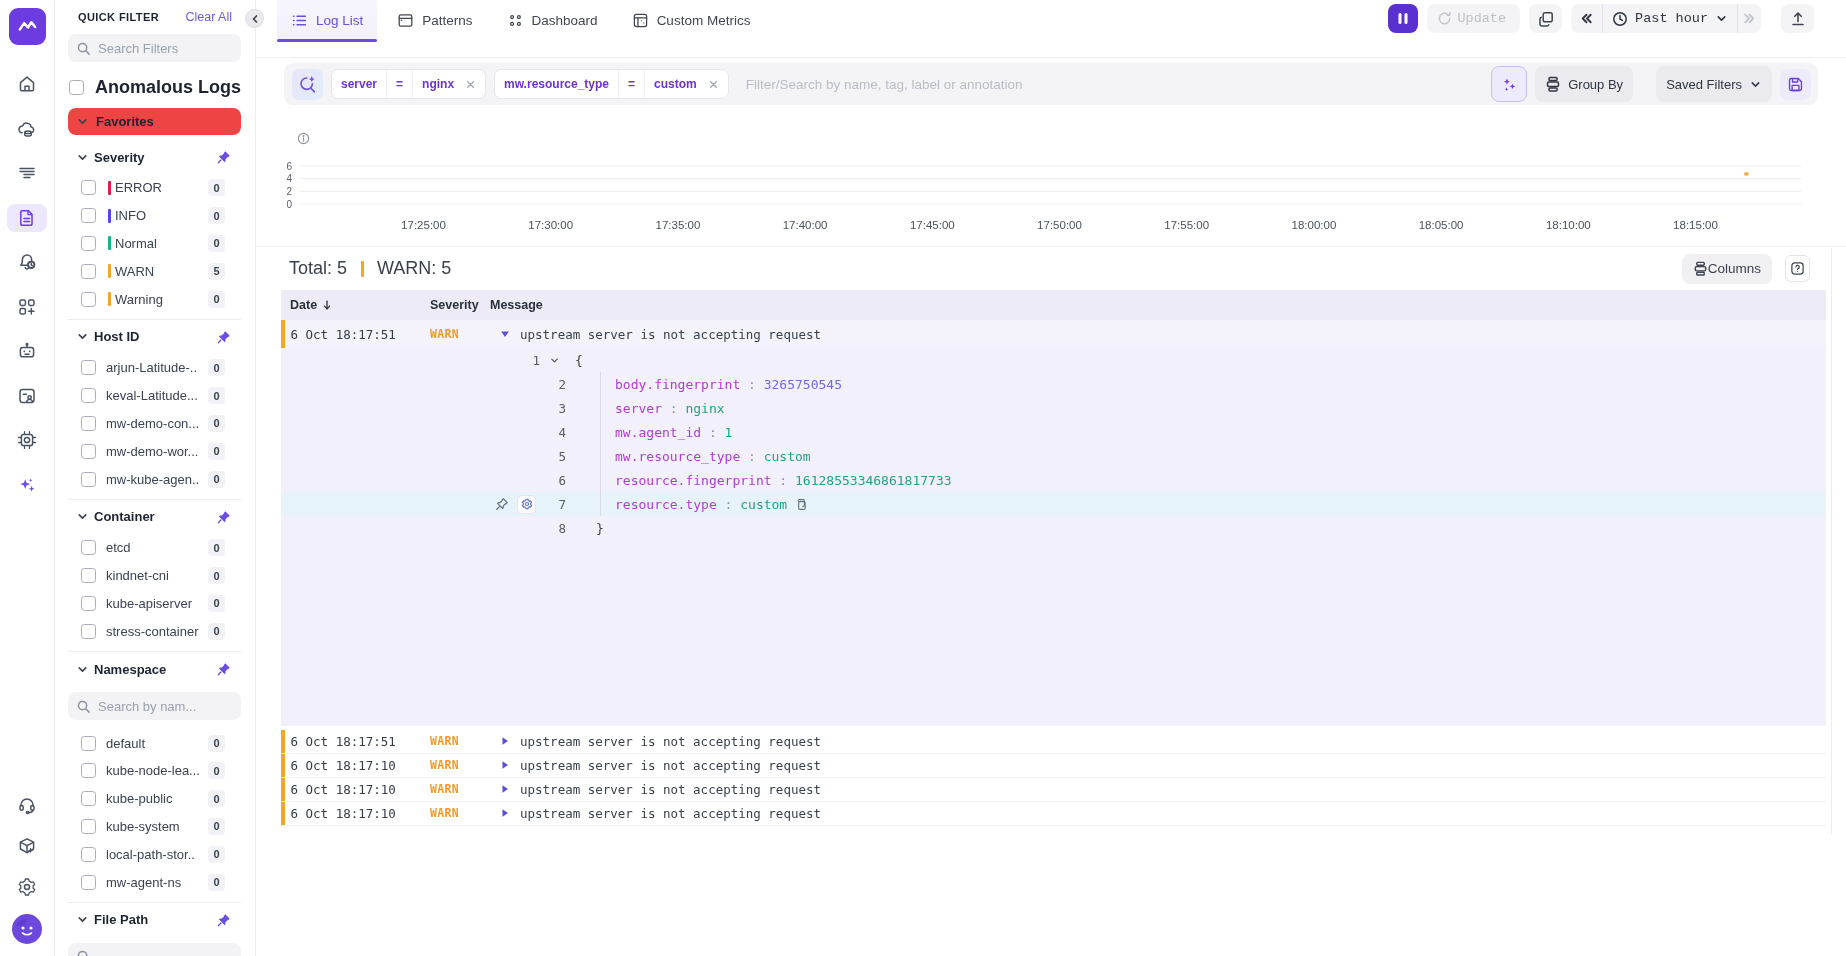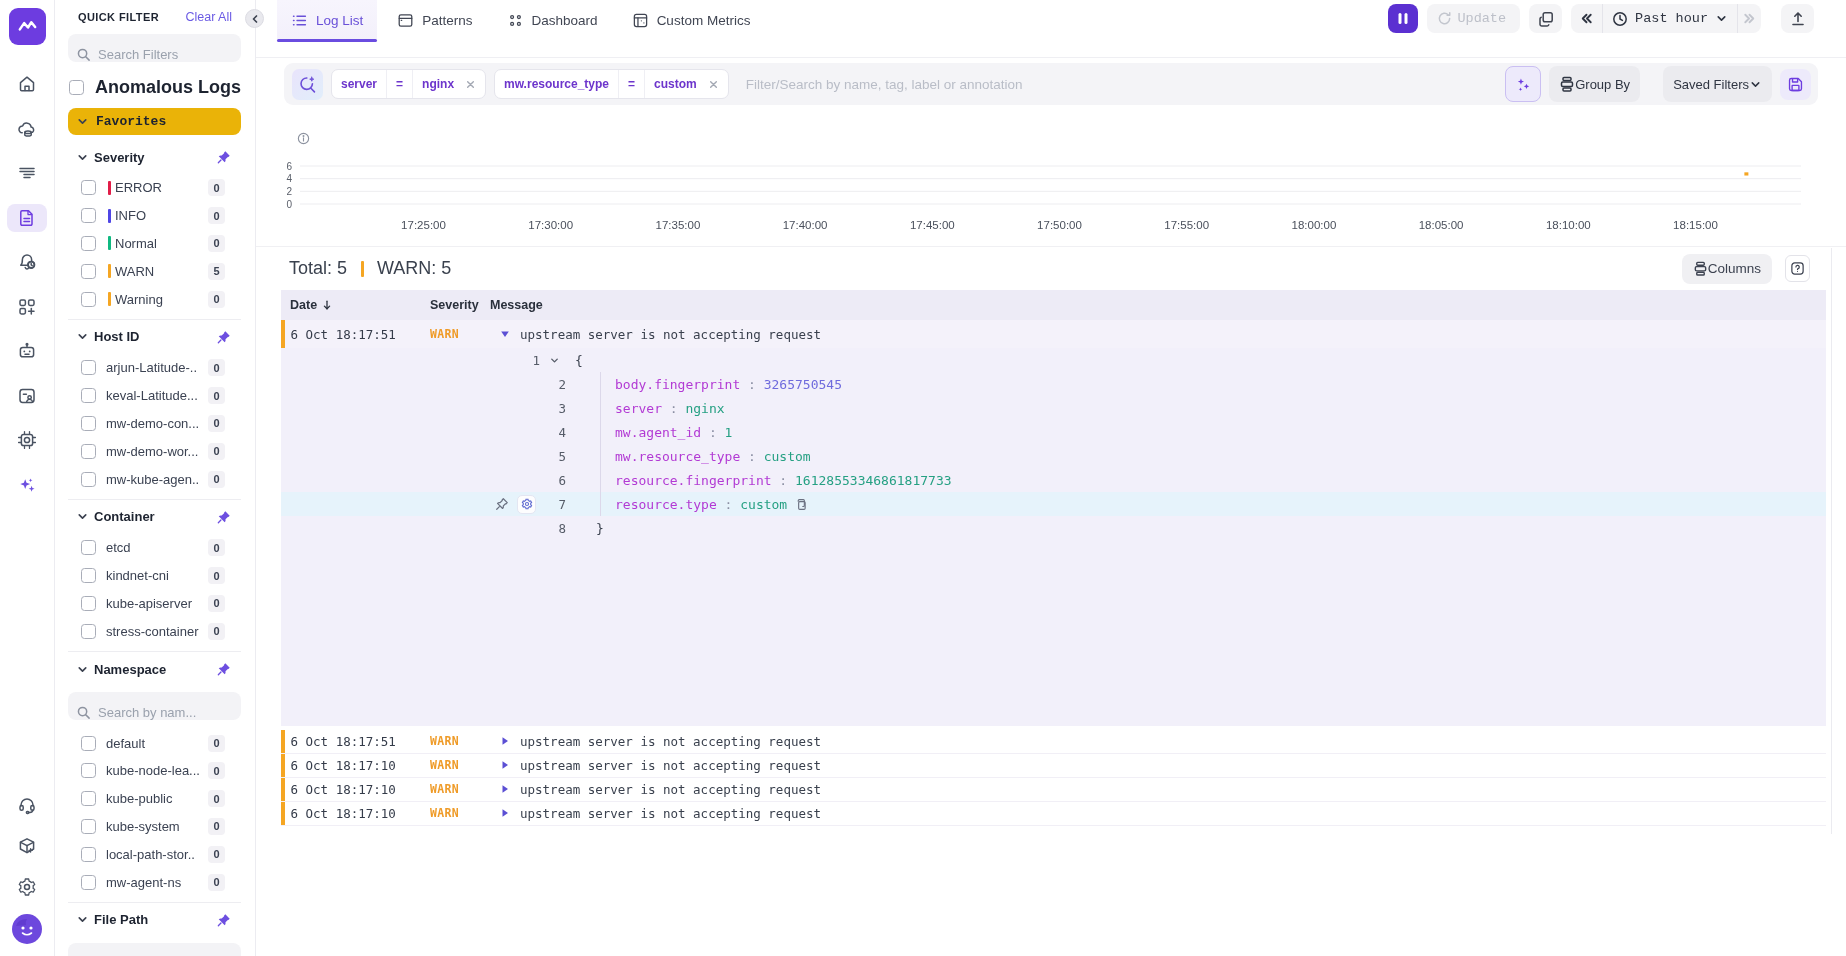--- a/index.html
+++ b/index.html
@@ -17,28 +17,28 @@
   .rail-bottom .rail-btn { margin-bottom:13px; }
   .rail-avatar { width:30px; height:30px; border-radius:50%; background:#6d48dd; margin-bottom:12px; position:relative; overflow:hidden; }
 
   
   .sidebar { width:201px; flex:0 0 201px; border-right:1px solid #ececf1; background:#fff; padding:0 14px 0 13px; position:relative; overflow:hidden; }
   .sb-head { display:flex; align-items:center; justify-content:space-between; margin-top:8px; height:18px; padding:0 9px 0 10px; }
   .sb-title { font-size:11px; font-weight:700; letter-spacing:.4px; color:#1d2330; }
   .sb-clear { font-size:12.5px; color:#6b5be4; cursor:pointer; }
   .app { position:relative; }
   .collapse-btn { position:absolute; top:9px; left:245px; width:19px; height:19px; border-radius:50%; background:#e9e9ee; border:1px solid #dcdce3; display:flex; align-items:center; justify-content:center; color:#3c4250; z-index:5; }
-  .sb-search { height:28px; background:#f3f3f6; border-radius:8px; display:flex; align-items:flex-end; padding:0 8px; margin-top:8px; color:#8d93a0; }
+  .sb-search { height:28px; background:#f3f3f6; border-radius:8px; display:flex; align-items:center; padding:0 8px; margin-top:8px; color:#8d93a0; }
   .sb-search input { border:0; outline:0; background:transparent; font-size:13px; margin-left:7px; width:120px; font-family:"Liberation Sans",sans-serif; color:#333; }
   .sb-search input::placeholder { color:#9aa1ad; }
   .sb-anom { display:flex; align-items:center; margin-top:16px; height:18px; }
   .sb-anom .cb { margin-left:1px; }
   .sb-anom span { font-size:18px; font-weight:700; color:#1d2330; margin-left:11px; }
   .cb { width:15px; height:15px; border:1.5px solid #a9adb8; border-radius:3.5px; background:#fff; flex:0 0 15px; }
-  .fav-row { height:27px; background:#eab308; border-radius:8px; display:flex; align-items:center; padding:0 8px; margin-top:12px;font-family:Liberation Mono, monospace; }
+  .fav-row { height:27px; background:#ef4444; border-radius:8px; display:flex; align-items:center; padding:0 8px; margin-top:12px; }
   .fav-row span { font-size:13px; font-weight:700; color:#1d2330; margin-left:7px; }
   .sec-head { display:flex; align-items:center; height:18px; margin-top:13px; padding:0 10px 0 8px; }
   .sec-divider + .sec-head { margin-top:8px; }
   .sec-head span { font-size:13px; font-weight:700; color:#1d2330; margin-left:5px; flex:1; }
   .sec-divider { border-top:1px solid #ededf1; margin-top:6px; }
   .sec-items { margin-top:8px; }
   .sb-item { display:flex; align-items:center; height:27.8px; padding:0 16px 0 13px; }
   .sb-item .lab { font-size:13px; color:#3b4252; margin-left:10px; flex:1; white-space:nowrap; overflow:hidden; }
   .sev-bar { width:3px; height:14px; border-radius:1px; margin-left:12px; }
   .sev-bar + .lab { margin-left:4px !important; }
@@ -71,21 +71,21 @@
   .filter-row { padding:5px 28px 0 28px; }
   .filter-bar { height:42px; background:#f4f4f7; border-radius:9px; display:flex; align-items:center; padding:0 6px; position:relative; }
   .fb-search-ic { width:31px; height:31px; margin-left:2px; border-radius:7px; background:linear-gradient(135deg,#e9e4fb 0%,#e1eefb 100%); display:flex; align-items:center; justify-content:center; color:#6d4fd9; }
   .chip { display:flex; align-items:center; height:30px; background:#fff; border:1px solid #e5e5ec; border-radius:7px; margin-left:8px; overflow:hidden; }
   .chip-seg { padding:0 9px; font-size:12px; font-weight:600; color:#6d35cc; }
   .chip-sep { width:1px; height:30px; background:#efeff4; }
   .chip-x { padding:0 8px 0 1px; color:#a3a8b3; display:flex; align-items:center; }
   .fb-placeholder { margin-left:17px; font-size:13.5px; color:#b9bdc7; flex:1; white-space:nowrap; overflow:hidden; }
   .fb-right { display:flex; align-items:center; gap:8px; margin-right:1px; }
   .fb-sparkle { width:36px; height:36px; border-radius:8px; background:#edeafb; border:1px solid #cabff2; display:flex; align-items:center; justify-content:center; color:#6d3ce0; }
-  .fb-btn { height:36px; border-radius:8px; background:#ebebef; display:flex; align-items:center; padding:0 10px; font-size:13px; color:#2f3542; }
+  .fb-btn { height:36px; border-radius:8px; background:#ebebef; display:flex; align-items:center; gap:7px; padding:0 10px; font-size:13px; color:#2f3542; }
   .fb-save { width:31px; height:31px; border-radius:8px; background:#edeafb; display:flex; align-items:center; justify-content:center; color:#6d3ce0; }
 
   .chart-sec { height:142px; flex:0 0 142px; position:relative; border-bottom:1px solid #f0f0f3; }
   .chart-info { position:absolute; left:41px; top:27px; color:#8d93a0; }
   .chart-svg { position:absolute; left:0; top:0; }
 
   .summary-row { height:43px; flex:0 0 43px; display:flex; align-items:center; padding:0 36px 0 33px; position:relative; }
   .sum-text { font-size:18px; color:#3a414e; }
   .sum-bar { width:3px; height:16px; background:#f5a623; border-radius:1px; margin:0 13px 0 14px; }
   .sum-right { margin-left:auto; display:flex; align-items:center; gap:13px; }

